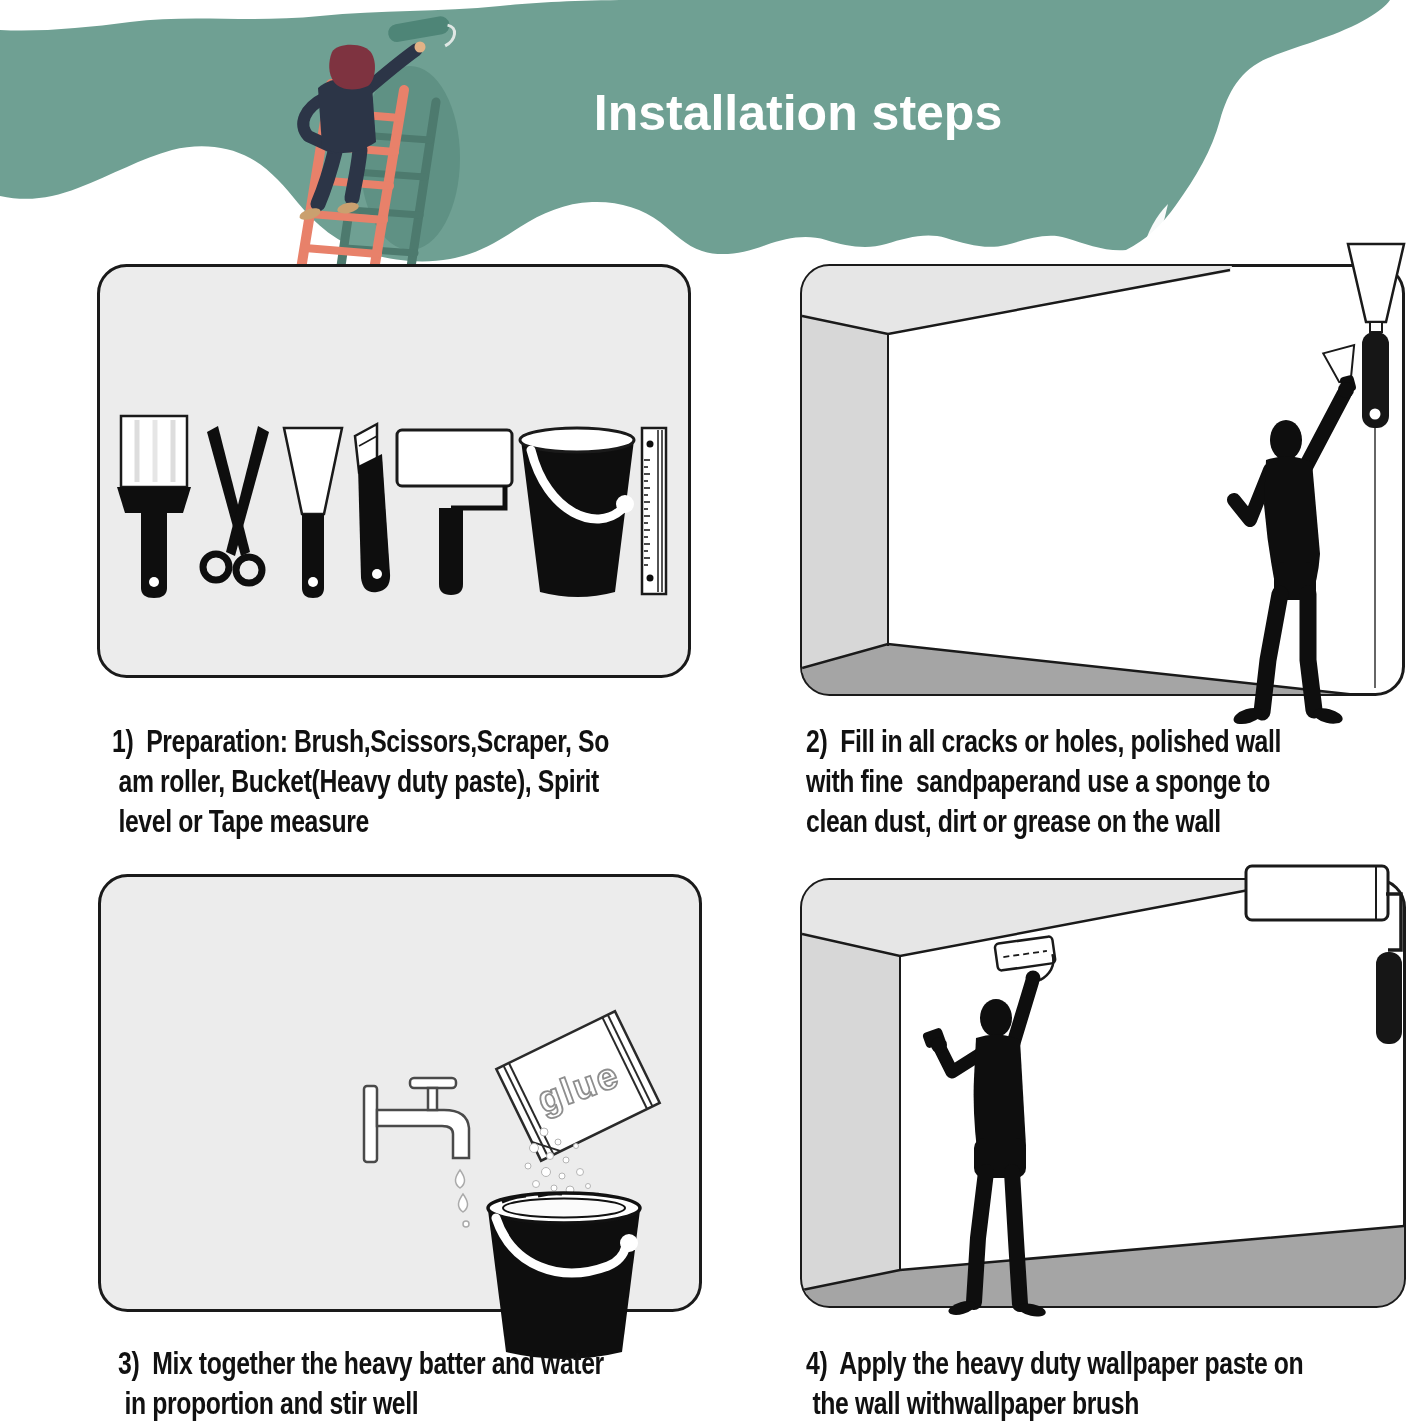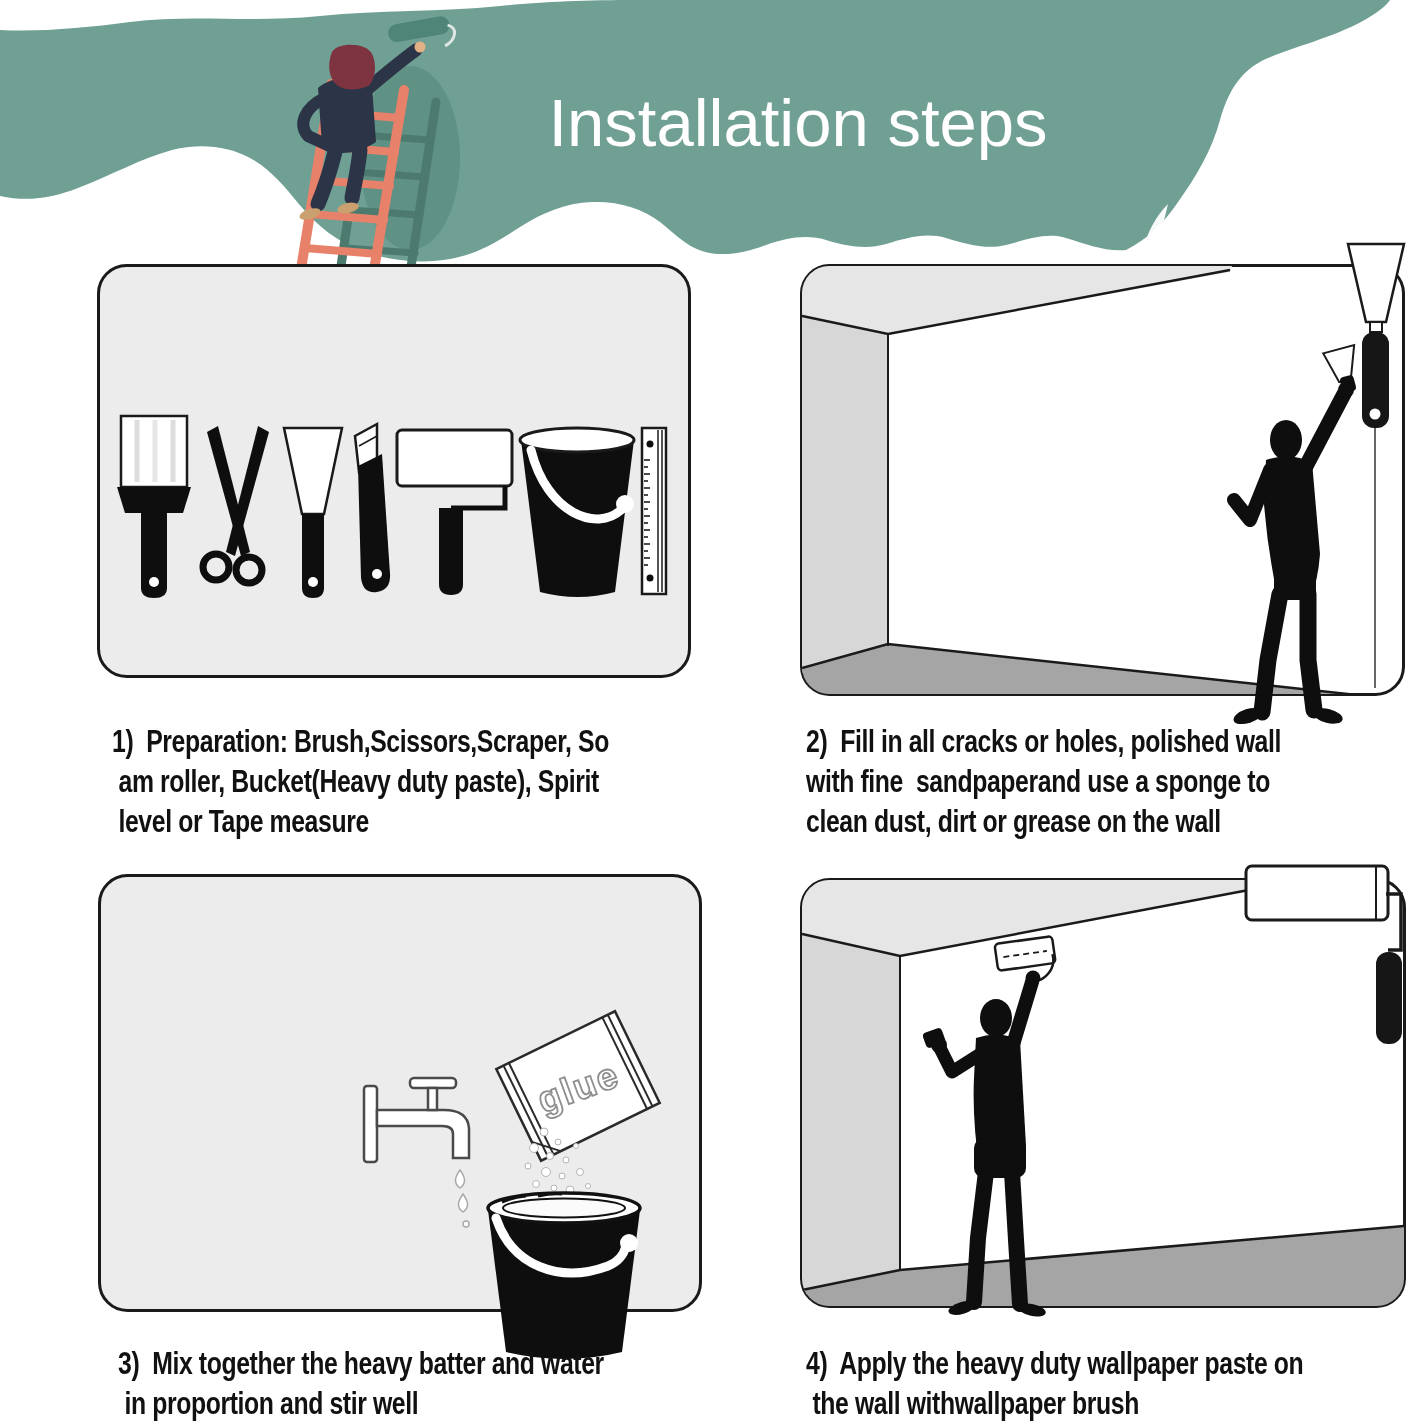--- a/index.html
+++ b/index.html
@@ -21,21 +21,21 @@
   }
   html,body{margin:0;padding:0;background:#fff;}
   .canvas{
     position:relative;width:1414px;height:1426px;background:#ffffff;overflow:hidden;
     font-family:"Liberation Sans","DejaVu Sans",sans-serif;
   }
   .hdr{position:absolute;left:0;top:0;width:1414px;height:300px;}
   .hdr svg{position:absolute;left:0;top:0;overflow:visible;}
   .title{
     position:absolute;left:508px;top:84px;width:580px;
-    font-size:67px;font-weight:normal;color:#fff;letter-spacing:0px;
+    font-size:50px;font-weight:bold;color:#fff;letter-spacing:0px;
     text-align:center;white-space:nowrap;
   }
   .panel{position:absolute;}
   .panel svg{position:absolute;left:0;top:0;overflow:visible;}
   .caption{
     position:absolute;color:#111;font-weight:bold;font-size:31px;line-height:40px;
     white-space:pre;letter-spacing:-0.5px;transform:scaleX(0.8);transform-origin:left top;
   }
 </style>
 </head>

